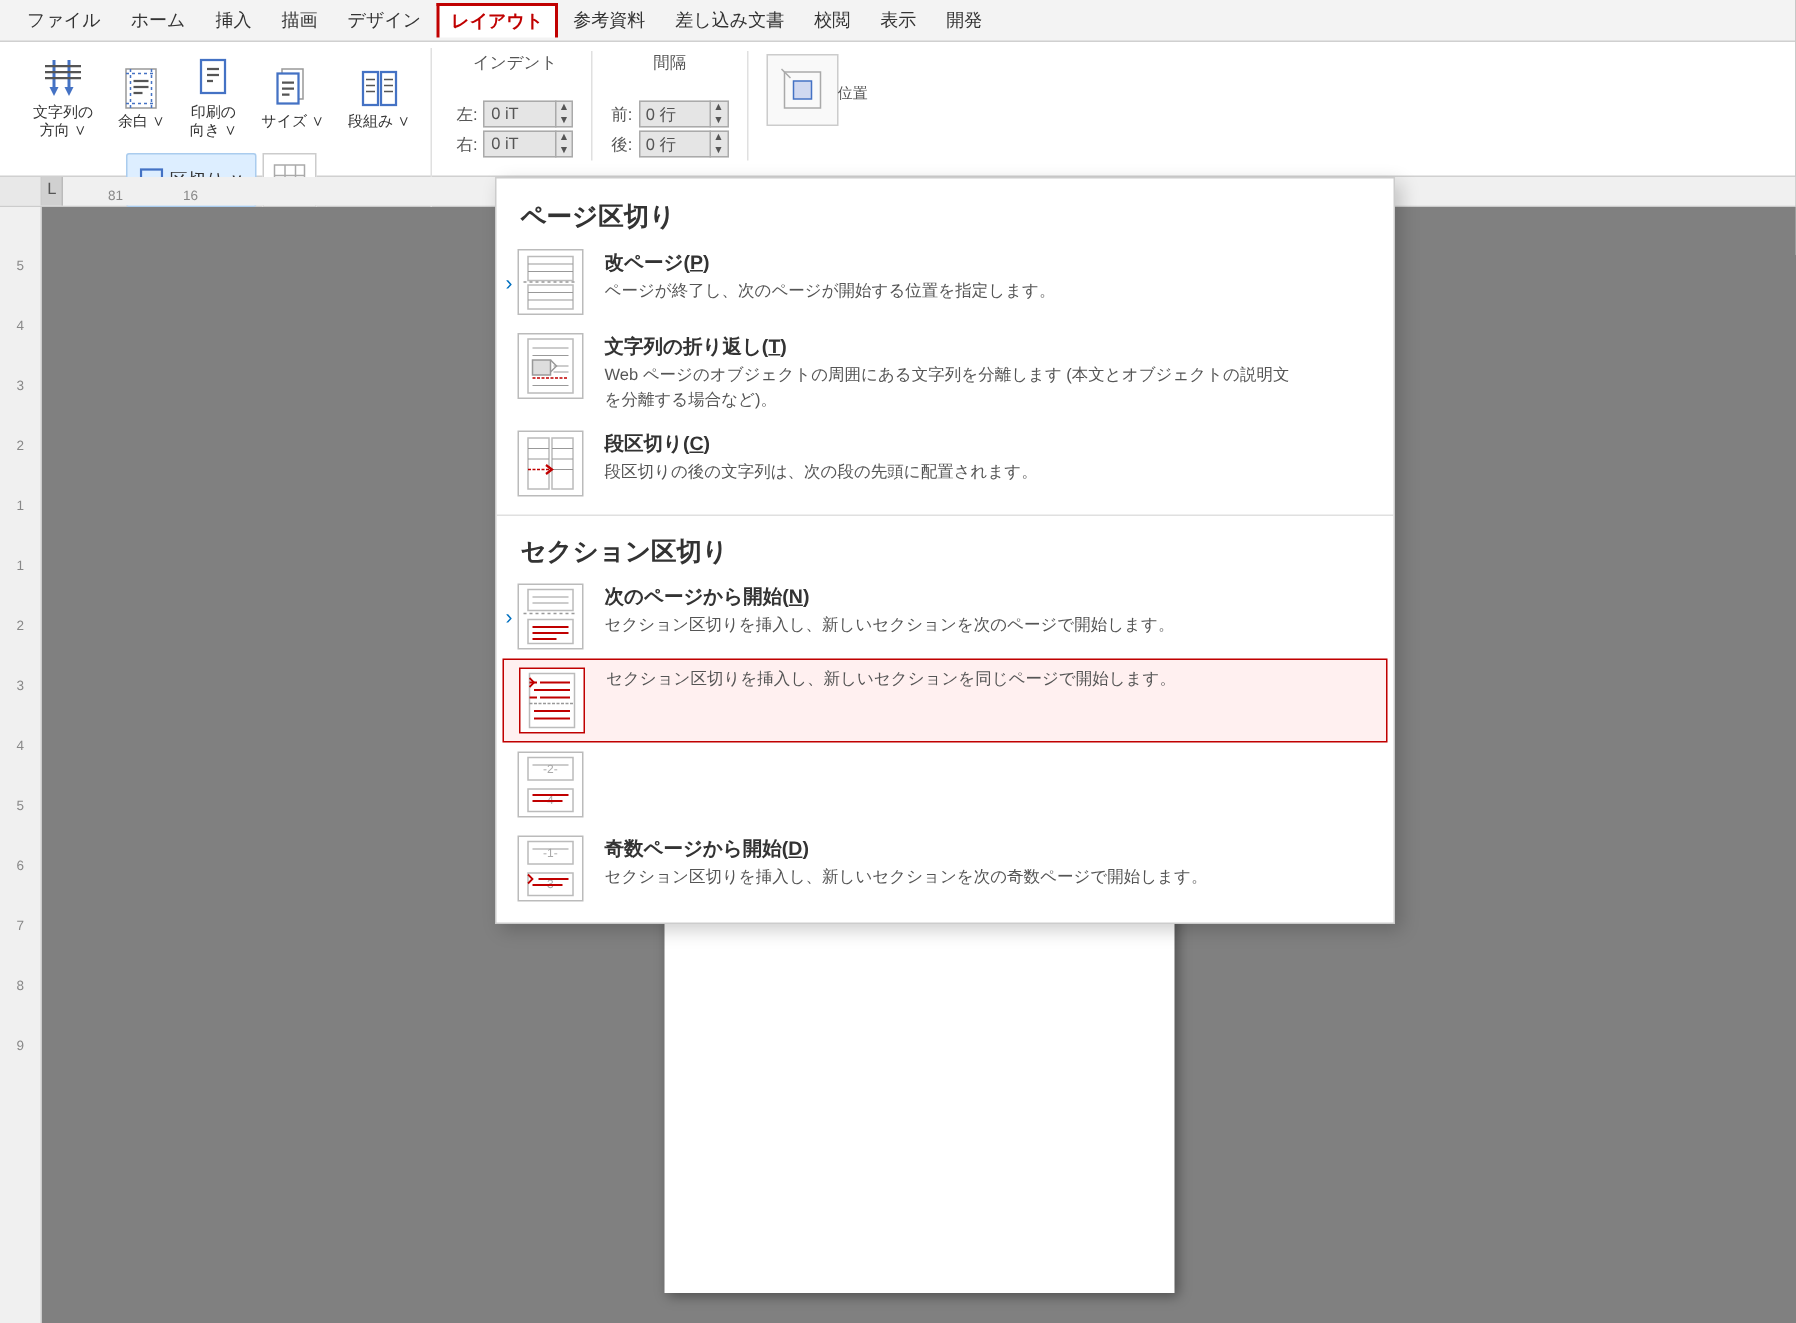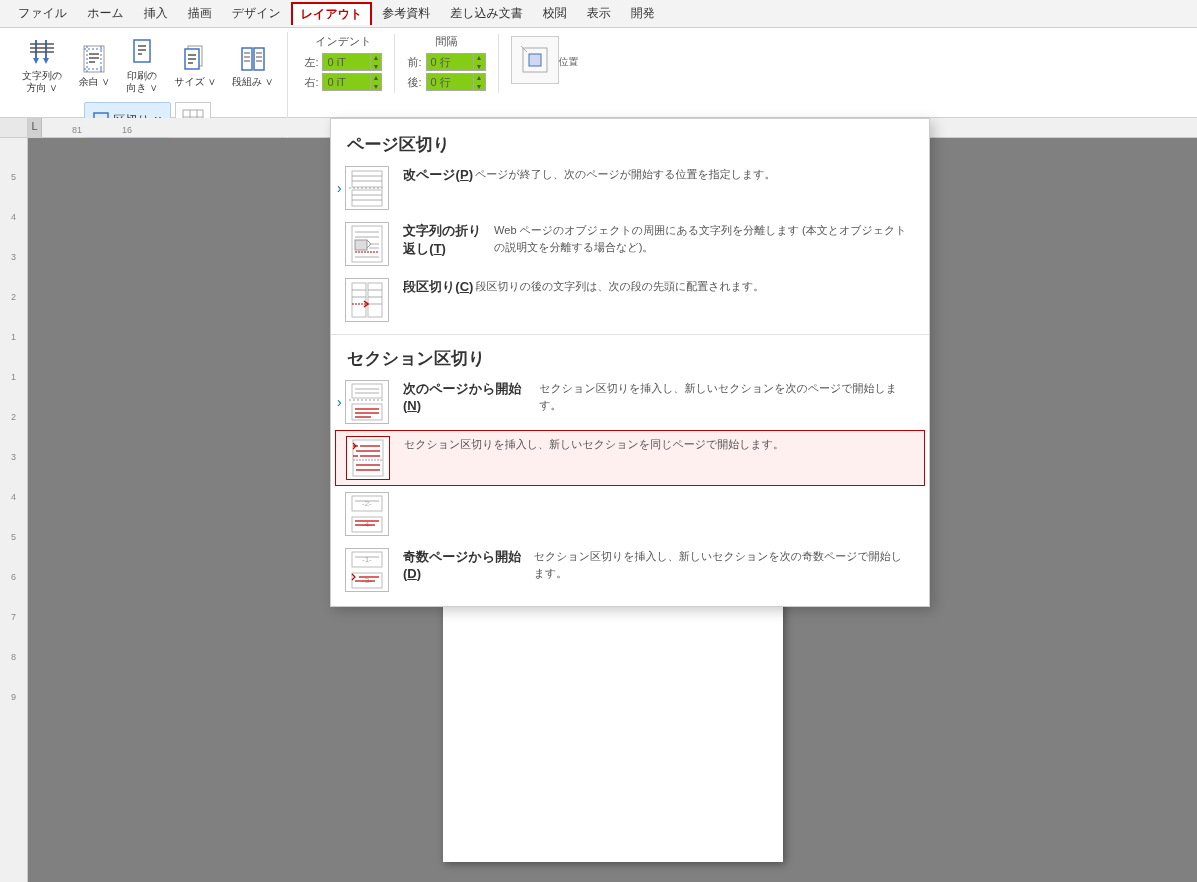--- a/index.html
+++ b/index.html
@@ -111,36 +111,36 @@
     }
     .indent-section, .spacing-section {
       display: flex;
       flex-direction: column;
       padding: 0 12px;
       border-right: 1px solid #e0e0e0;
     }
     .section-header {
       font-size: 11px;
       color: #555;
-      margin-bottom: 4px;
+      margin-bottom: 18px;
       text-align: center;
     }
     .spin-row {
       display: flex;
       align-items: center;
       gap: 4px;
       margin-bottom: 2px;
       font-size: 11px;
       color: #555;
     }
     .spin-box {
       display: flex;
       align-items: center;
       border: 1px solid #aaa;
-      background: #84cc16;
+      background: #e5e5e5;
       width: 60px;
       height: 18px;
     }
     .spin-value {
       flex: 1;
       padding: 0 4px;
       font-size: 11px;
     }
     .spin-arrows {
       display: flex;
@@ -261,21 +261,21 @@
       border: 1px solid #bbb;
       background: white;
       display: flex;
       align-items: center;
       justify-content: center;
       position: relative;
       overflow: hidden;
     }
     .dropdown-item-text {
       display: flex;
-      flex-direction: row;
+      flex-direction: column;
       gap: 2px;
     }
     .dropdown-item-title {
       font-size: 13px;
       font-weight: bold;
       color: #333;
     }
     .dropdown-item-title u { text-decoration: underline; }
     .dropdown-item-desc {
       font-size: 11px;

